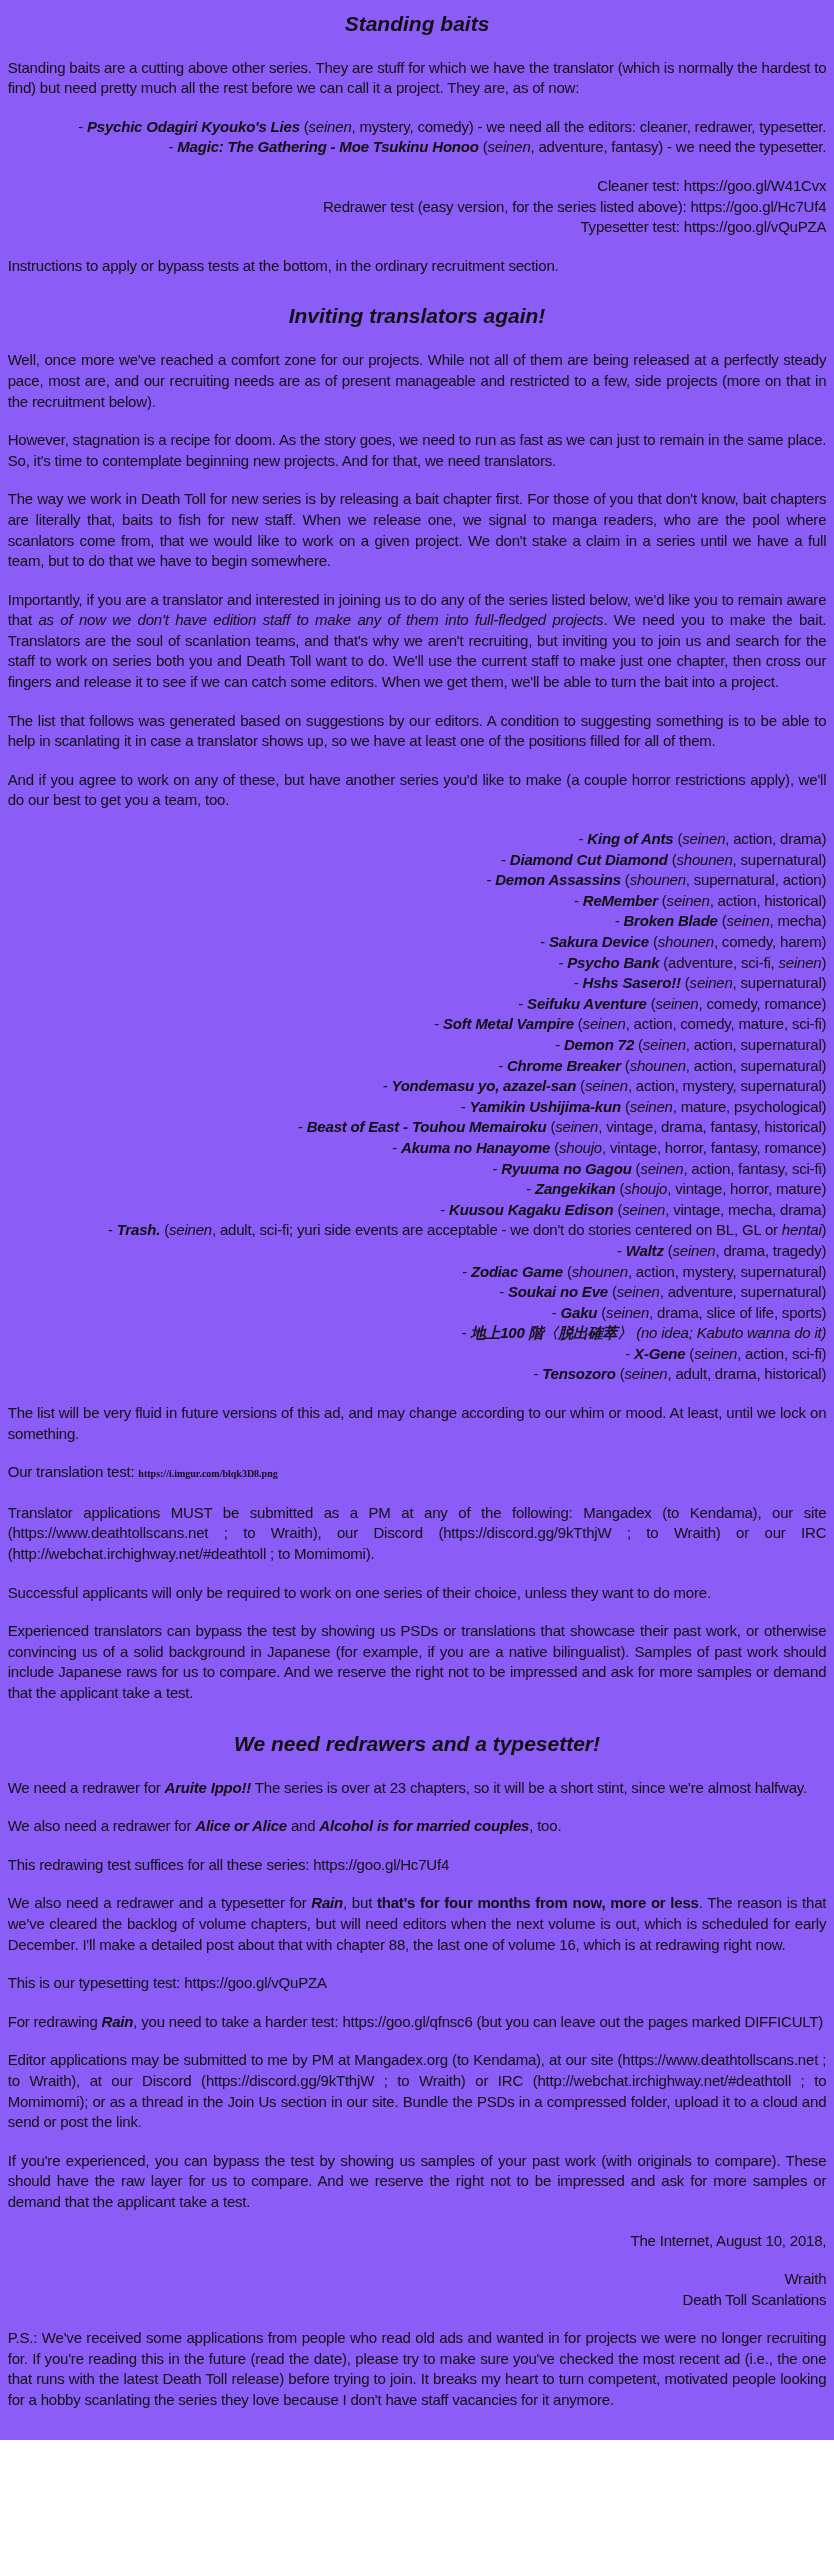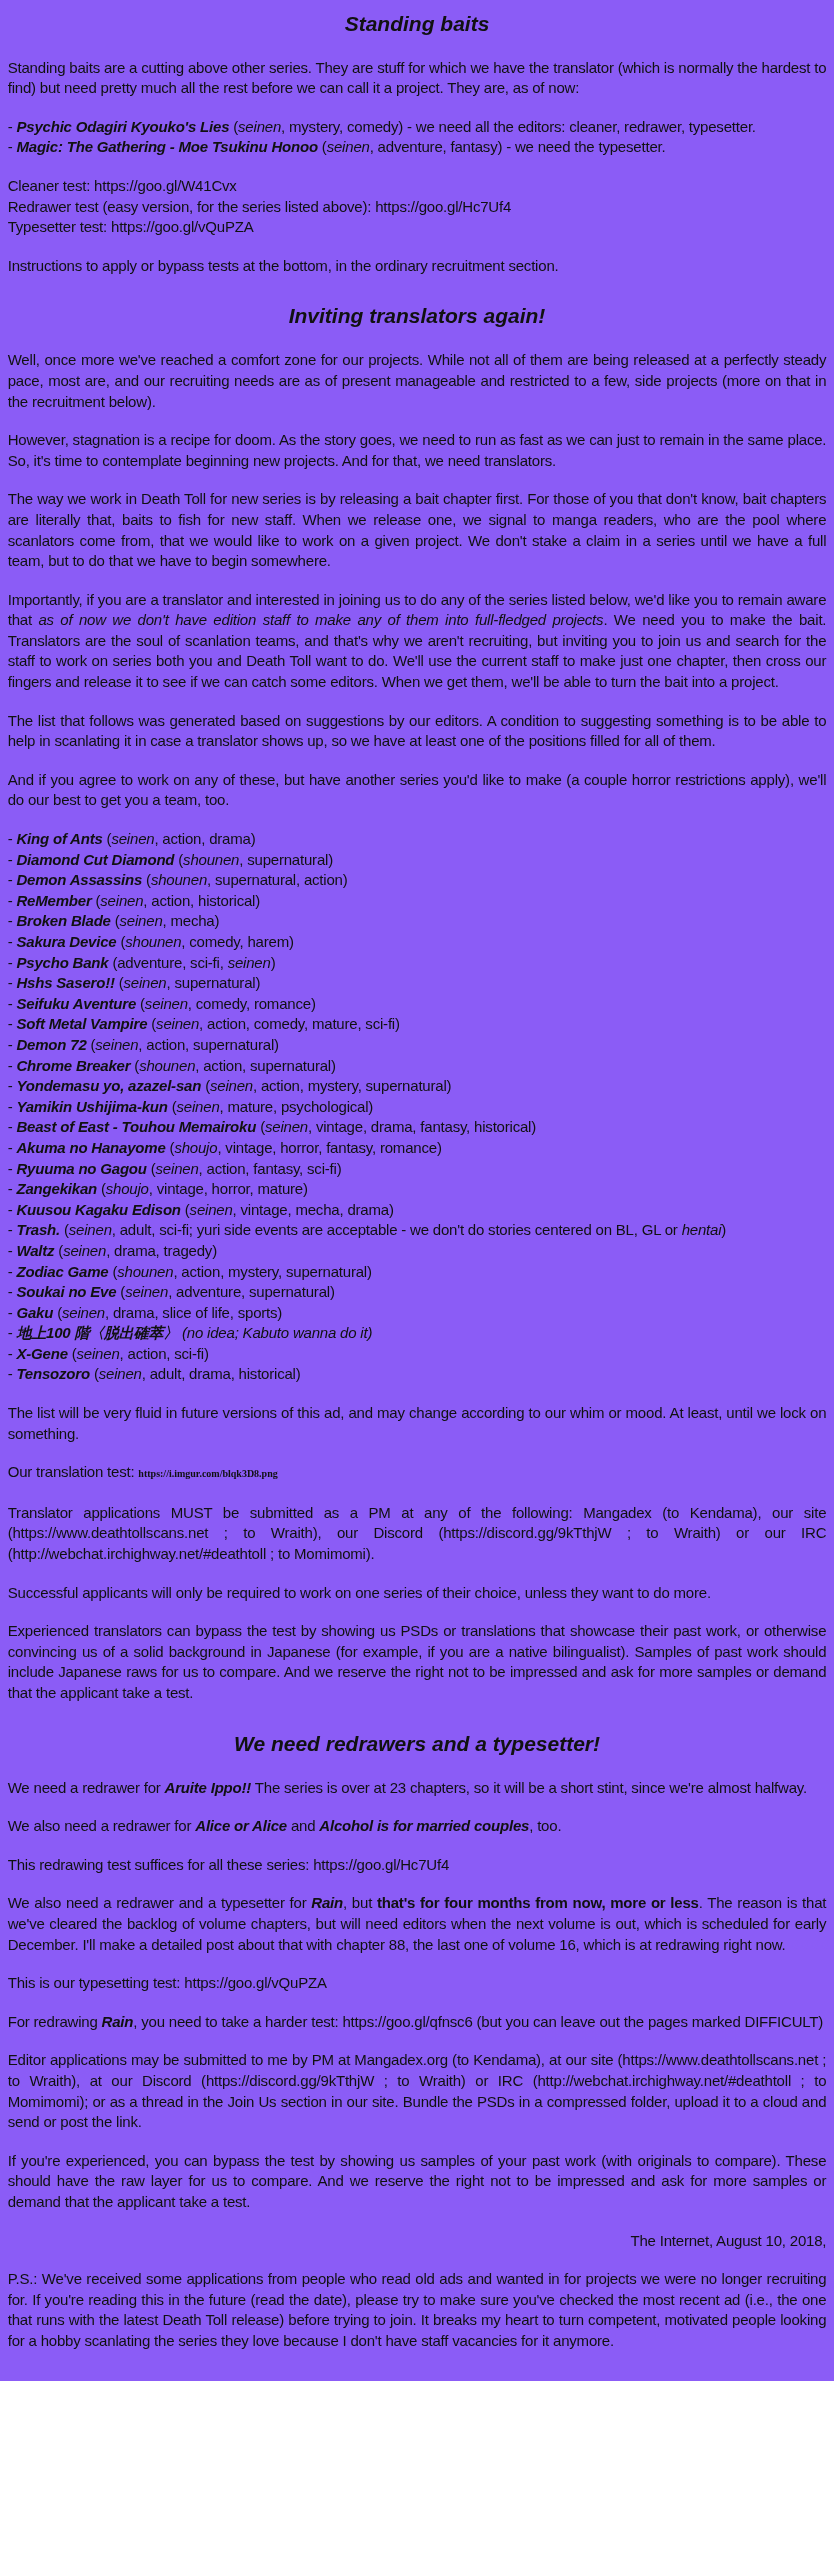--- a/index.html
+++ b/index.html
@@ -25,21 +25,21 @@
   #doc p.right {
     text-align: right;
   }
   #doc .lines {
     margin: 0 0 18px 0;
   }
   #doc .lines.right .line {
     text-align: right;
   }
   #doc .line {
-    text-align: left;
+    text-align: right;
   }
   #doc h1 {
     font-size: 21px;
     line-height: 27px;
     font-weight: 700;
     font-style: italic;
     text-align: center;
     letter-spacing: 0;
     margin: 26px 0 21px 0;
   }
@@ -112,16 +112,20 @@
       <h1>We need redrawers and a typesetter!</h1>
       <p><span>We need a redrawer for </span><span class="seg-bi">Aruite Ippo!!</span><span> The series is over at 23 chapters, so it will be a short stint, since we're almost halfway.</span></p>
       <p><span>We also need a redrawer for </span><span class="seg-bi">Alice or Alice</span><span> and </span><span class="seg-bi">Alcohol is for married couples</span><span>, too.</span></p>
       <p><span>This redrawing test suffices for all these series: https://goo.gl/Hc7Uf4</span></p>
       <p><span>We also need a redrawer and a typesetter for </span><span class="seg-bi">Rain</span><span>, but </span><span class="seg-b">that's for four months from now, more or less</span><span>. The reason is that we've cleared the backlog of volume chapters, but will need editors when the next volume is out, which is scheduled for early December. I'll make a detailed post about that with chapter 88, the last one of volume 16, which is at redrawing right now.</span></p>
       <p><span>This is our typesetting test: https://goo.gl/vQuPZA</span></p>
       <p><span>For redrawing </span><span class="seg-bi">Rain</span><span>, you need to take a harder test: https://goo.gl/qfnsc6 (but you can leave out the pages marked DIFFICULT)</span></p>
       <p><span>Editor applications may be submitted to me by PM at Mangadex.org (to Kendama), at our site (https://www.deathtollscans.net ; to Wraith), at our Discord (https://discord.gg/9kTthjW ; to Wraith) or IRC (http://webchat.irchighway.net/#deathtoll ; to Momimomi); or as a thread in the Join Us section in our site. Bundle the PSDs in a compressed folder, upload it to a cloud and send or post the link.</span></p>
       <p><span>If you're experienced, you can bypass the test by showing us samples of your past work (with originals to compare). These should have the raw layer for us to compare. And we reserve the right not to be impressed and ask for more samples or demand that the applicant take a test.</span></p>
       <p class="right"><span>The Internet, August 10, 2018,</span></p>
+      <div class="lines right">
+        <div class="line"><span>Wraith</span></div>
+        <div class="line"><span>Death Toll Scanlations</span></div>
+      </div>
       <p><span>P.S.: We've received some applications from people who read old ads and wanted in for projects we were no longer recruiting for. If you're reading this in the future (read the date), please try to make sure you've checked the most recent ad (i.e., the one that runs with the latest Death Toll release) before trying to join. It breaks my heart to turn competent, motivated people looking for a hobby scanlating the series they love because I don't have staff vacancies for it anymore.</span></p>
     </div>
 </div>
 
 
 </body></html>

